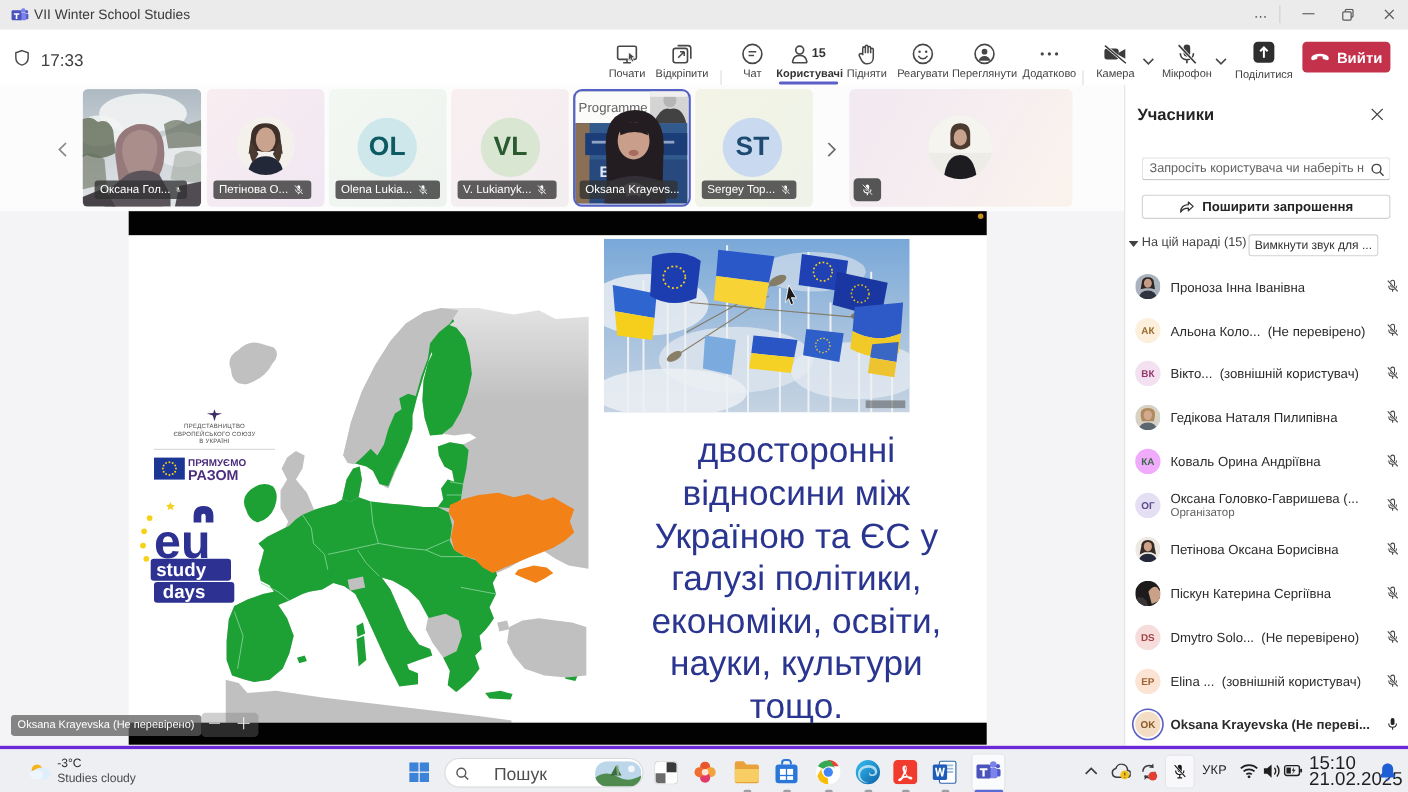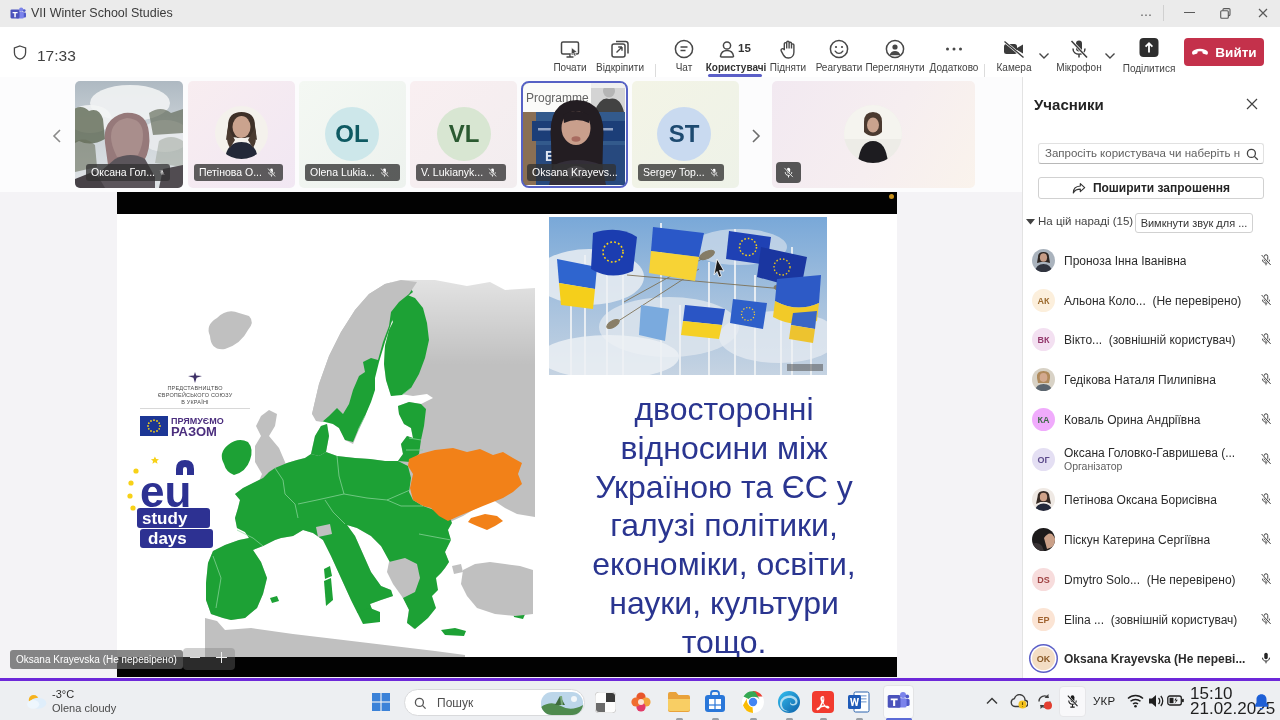--- a/index.html
+++ b/index.html
@@ -646,33 +646,33 @@
   </div>
 </div>
 
 <div id="taskbar">
   <svg class="abs" style="left:26px;top:10px" width="22" height="20" viewBox="0 0 20 16">
     <circle cx="7" cy="7" r="4.5" fill="#f6b21d"></circle>
     <ellipse cx="11" cy="10" rx="7.5" ry="5" fill="#dfeefb"></ellipse>
     <ellipse cx="6.5" cy="11" rx="5.5" ry="4" fill="#eef6fd"></ellipse>
   </svg>
   <div class="abs" style="left:52px;top:7px;font-size:11px;color:#2d2d2d">-3°C</div>
-  <div class="abs" style="left:52px;top:21px;font-size:11px;color:#4a4a4a">Olena cloudy</div>
+  <div class="abs" style="left:52px;top:21px;font-size:11px;color:#4a4a4a">Studies cloudy</div>
   <svg class="abs" style="left:372px;top:12px" width="18" height="18" viewBox="0 0 18 18">
       <rect x="0" y="0" width="8.4" height="8.4" fill="#3b82d8"></rect>
       <rect x="9.6" y="0" width="8.4" height="8.4" fill="#3b82d8"></rect>
       <rect x="0" y="9.6" width="8.4" height="8.4" fill="#3b82d8"></rect>
       <rect x="9.6" y="9.6" width="8.4" height="8.4" fill="#3b82d8"></rect>
     </svg>
   <div class="abs" style="left:404px;top:8px;width:181px;height:27px;background:#fff;border:1px solid #d9dadc;border-radius:14px">
     <svg class="abs" style="left:9px;top:6.5px" width="13" height="13" viewBox="0 0 13 13">
         <circle cx="5.4" cy="5.4" r="4" fill="none" stroke="#555" stroke-width="1.3"></circle>
         <path d="M8.4 8.4l3.2 3.2" stroke="#555" stroke-width="1.3"></path>
       </svg>
-    <div class="abs" style="left:32px;top:6px;font-size:12px;color:#4f4f4f">Пошук</div>
+    <div class="abs" style="left:44px;top:6px;font-size:16px;color:#4f4f4f">Пошук</div>
     <svg class="abs" style="left:136px;top:1.5px" width="42" height="23" viewBox="0 0 42 23">
       <defs>
           <clipPath id="srchimg">
             <rect width="42" height="23" rx="11"></rect>
           </clipPath>
         </defs>
       <g clip-path="url(#srchimg)">
         <rect width="42" height="23" fill="#bcd6ea"></rect>
         <path d="M0 15 Q10 8 20 14 T42 13 V23 H0z" fill="#4f8a4e"></path>
         <path d="M14 13 L19 4 L24 13z" fill="#3e6b3d"></path>

